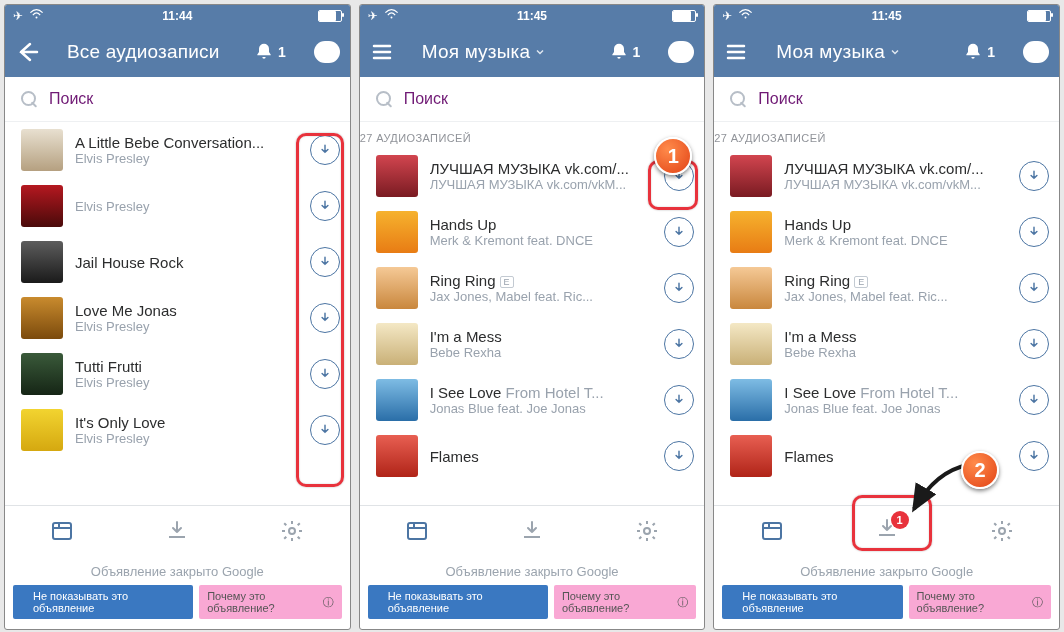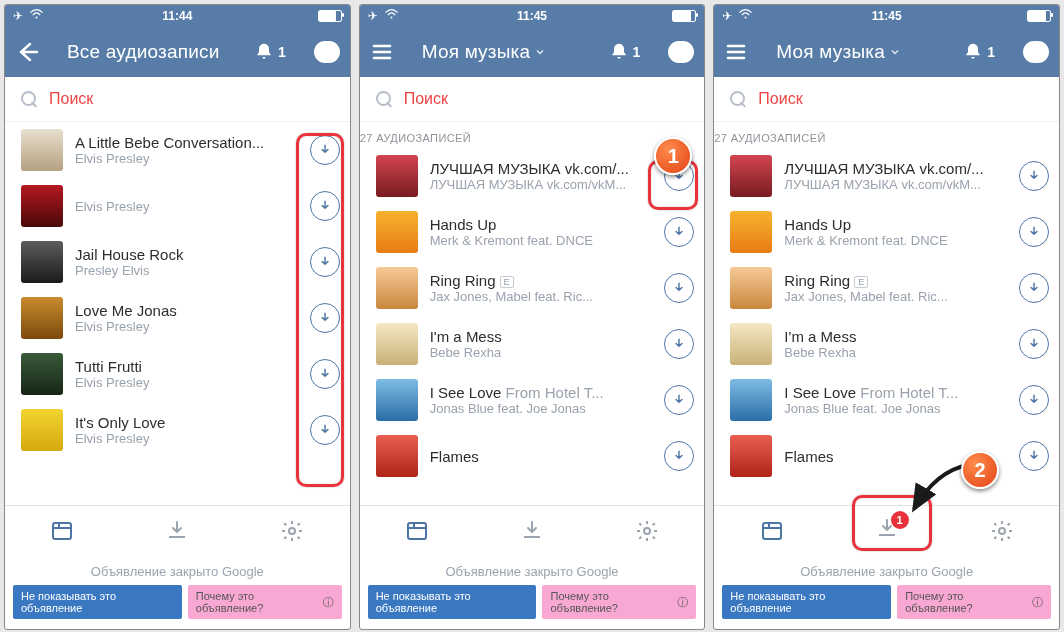--- a/index.html
+++ b/index.html
@@ -13,21 +13,21 @@
   .batt::after{ content:""; position:absolute; right:-3px; top:2px; width:2px; height:4px; background:#fff; border-radius:1px;}
   .batt i{ display:block; width:80%; height:100%; background:#fff; border-radius:1px;}
   
   .nav{ height:50px; background:#577ca8; display:flex; align-items:center; color:#fff; padding:0 10px; gap:28px;}
   .nav .title{ font-size:19px; font-weight:500; flex:1; letter-spacing:.2px; display:flex; align-items:center; gap:4px;}
   .nav .nicon{ width:24px; height:24px; display:flex; align-items:center; justify-content:center;}
   .bell{ display:flex; align-items:center; gap:4px; font-size:14px; font-weight:600;}
   .chat{ width:26px; height:22px; background:#fff; border-radius:11px; position:relative;}
   .chat::after{content:"";position:absolute;left:6px;bottom:-4px;border:5px solid transparent;border-top-color:#fff;}
   
-  .search{ height:44px; display:flex; align-items:center; gap:12px; padding:0 16px; color:#ef4444; font-size:16px; border-bottom:1px solid #eef0f2;}
+  .search{ height:44px; display:flex; align-items:center; gap:12px; padding:0 16px; color:#701a75; font-size:16px; border-bottom:1px solid #eef0f2;}
   .mag{ width:16px; height:16px; position:relative;}
   .mag::before{content:"";position:absolute;width:11px;height:11px;border:2px solid #b7bec7;border-radius:50%;}
   .mag::after{content:"";position:absolute;width:2px;height:7px;background:#b7bec7;transform:rotate(-45deg);left:12px;top:10px;border-radius:1px;}
   
   .section-label{ padding:10px 0 4px; font-size:11px; color:#909399; letter-spacing:.4px;}
   
   .list{ flex:1; overflow:hidden;}
   .row{ display:flex; align-items:center; height:56px; padding:0 10px 0 16px; gap:12px;}
   .art{ width:42px; height:42px; border-radius:3px; background:#ccc;}
   .meta{ flex:1; min-width:0;}
@@ -38,21 +38,21 @@
   .dl svg{ width:14px; height:14px;}
   .badge-e{ display:inline-block; border:1px solid #c3cad2; color:#99a2ad; font-size:9px; padding:0 3px; border-radius:2px; vertical-align:1px; margin-left:4px;}
   
   .tabbar{ height:50px; border-top:1px solid #e0e3e6; display:flex;}
   .tabbar .tab{ flex:1; display:flex; align-items:center; justify-content:center; position:relative;}
   .tabicon{ width:24px; height:24px; color:#9ba4ae;}
   .tabicon.active{ color:#4c75a3;}
   
   .ad-closed{ text-align:center; font-size:13px; color:#9ba4ae; padding:8px 0 2px;}
   .adrow{ display:flex; gap:6px; padding:4px 8px 10px; justify-content:center;}
-  .adbtn1{ background:#3a78c1; color:#fff; font-size:11px; padding:5px 8px; border-radius:2px;}
+  .adbtn1{ background:#3a78c1; color:#fff; font-size:11px; padding:5px 20px; border-radius:2px;}
   .adbtn2{ background:#f9a8d4; color:#555; font-size:11px; padding:5px 8px; border-radius:2px; display:flex; align-items:center; gap:4px;}
   
   .callout{ position:absolute; border:3px solid #e8323c; border-radius:10px; box-shadow:0 0 2px rgba(0,0,0,.3), inset 0 0 2px rgba(0,0,0,.2);}
   .marker{ position:absolute; width:34px; height:34px; border-radius:50%; background:radial-gradient(circle at 35% 30%, #ff8b4b, #e24316); color:#fff; font-weight:700; font-size:20px; display:flex; align-items:center; justify-content:center; border:2px solid #fff; box-shadow:0 2px 4px rgba(0,0,0,.5);}
   .dlbadge{ position:absolute; width:18px; height:18px; border-radius:50%; background:#e8323c; color:#fff; font-size:11px; font-weight:700; display:flex; align-items:center; justify-content:center; top:-6px; right:-10px;}
   .arrow{ position:absolute; }
   
   .a-elvis1{background:linear-gradient(#e8e0d0,#b5a080);}
   .a-elvis2{background:linear-gradient(#b51820,#4a0a0a);}
   .a-elvis3{background:linear-gradient(#5d5d5d,#1a1a1a);}
@@ -128,21 +128,20 @@
         <div class="dl">
           <svg viewBox="0 0 24 24" fill="none" stroke="#4c75a3" stroke-width="2.5" stroke-linecap="round">
             <path d="M12 4v12M7 11l5 5 5-5"></path>
           </svg>
         </div>
       </div>
       <div class="row">
         <div class="art a-elvis3"></div>
         <div class="meta">
           <div class="ttl">Jail House Rock</div>
-          <div class="sub">Presley Elvis</div>
         </div>
         <div class="dl">
           <svg viewBox="0 0 24 24" fill="none" stroke="#4c75a3" stroke-width="2.5" stroke-linecap="round">
             <path d="M12 4v12M7 11l5 5 5-5"></path>
           </svg>
         </div>
       </div>
       <div class="row">
         <div class="art a-elvis4"></div>
         <div class="meta">

